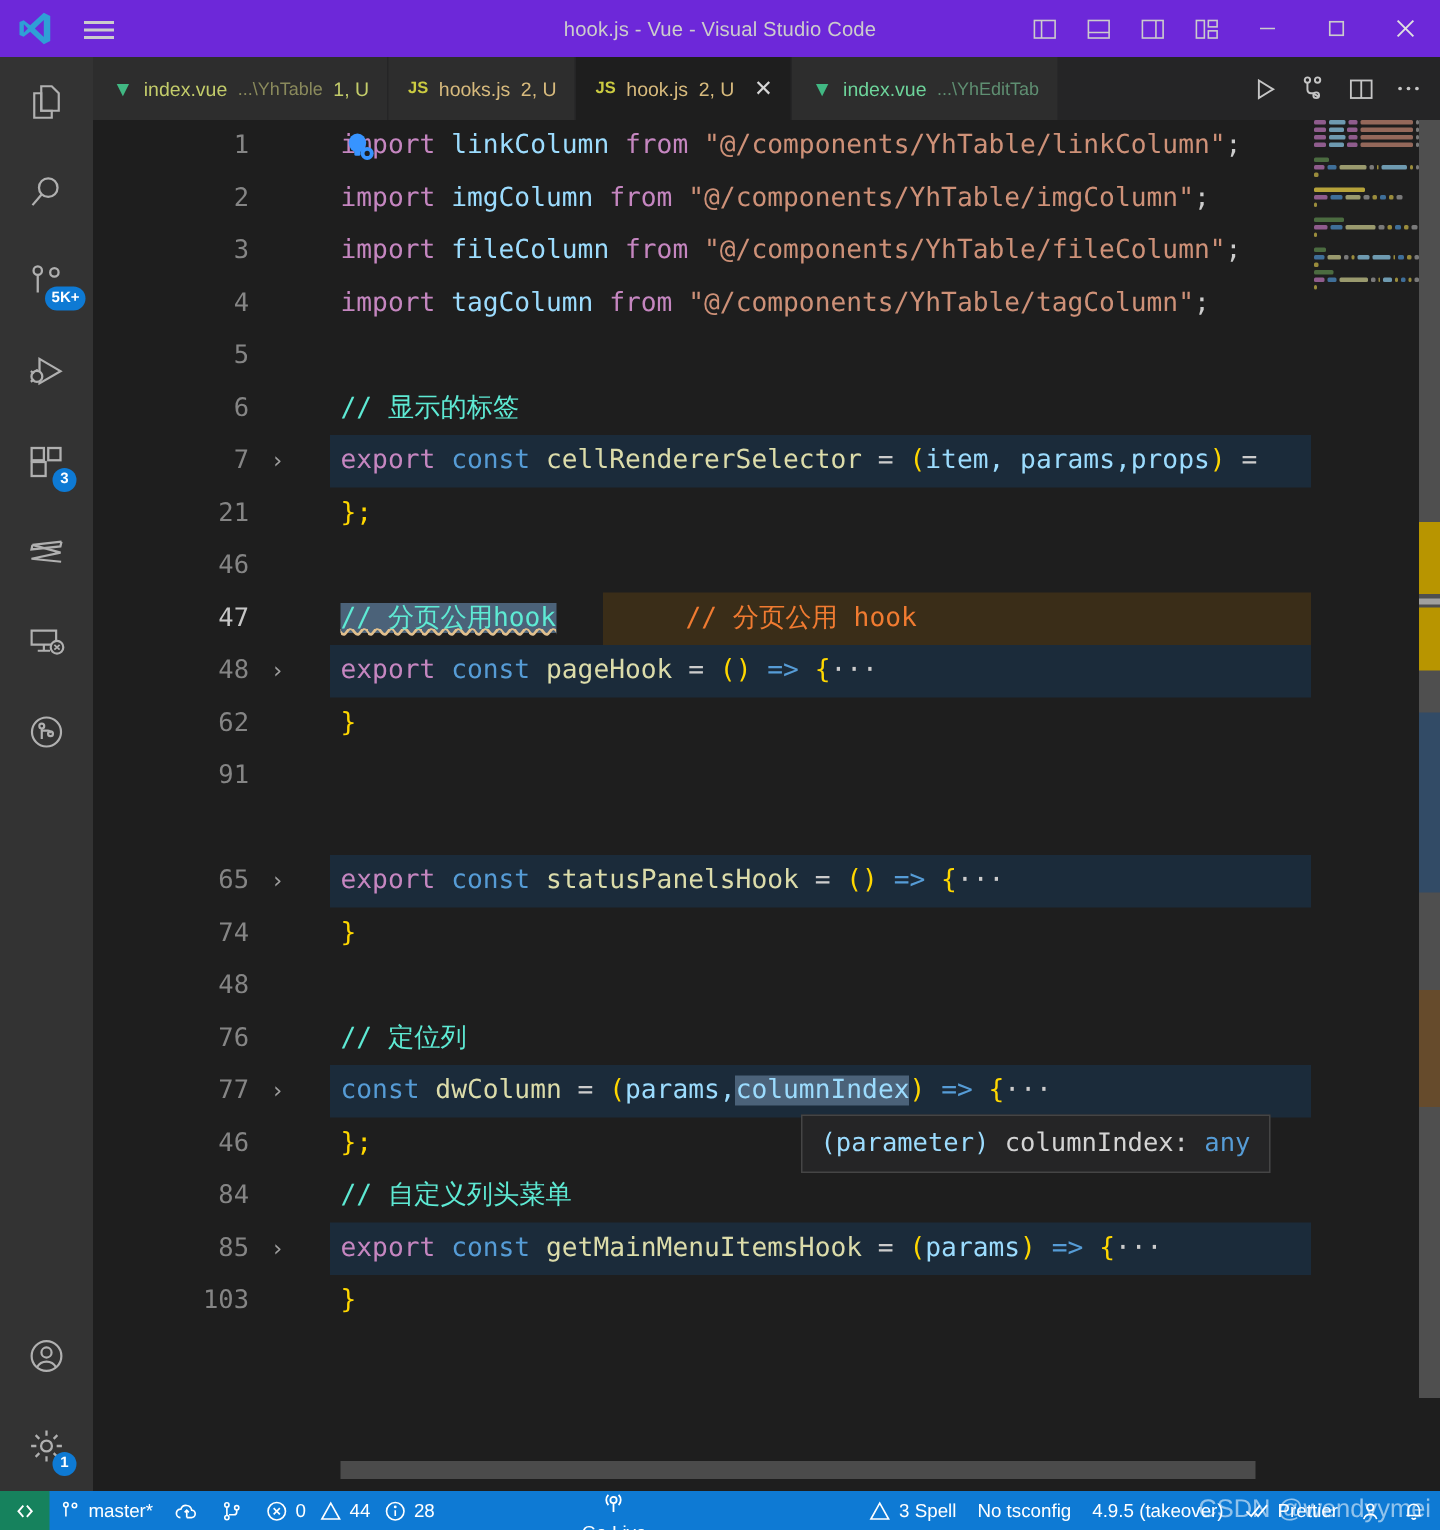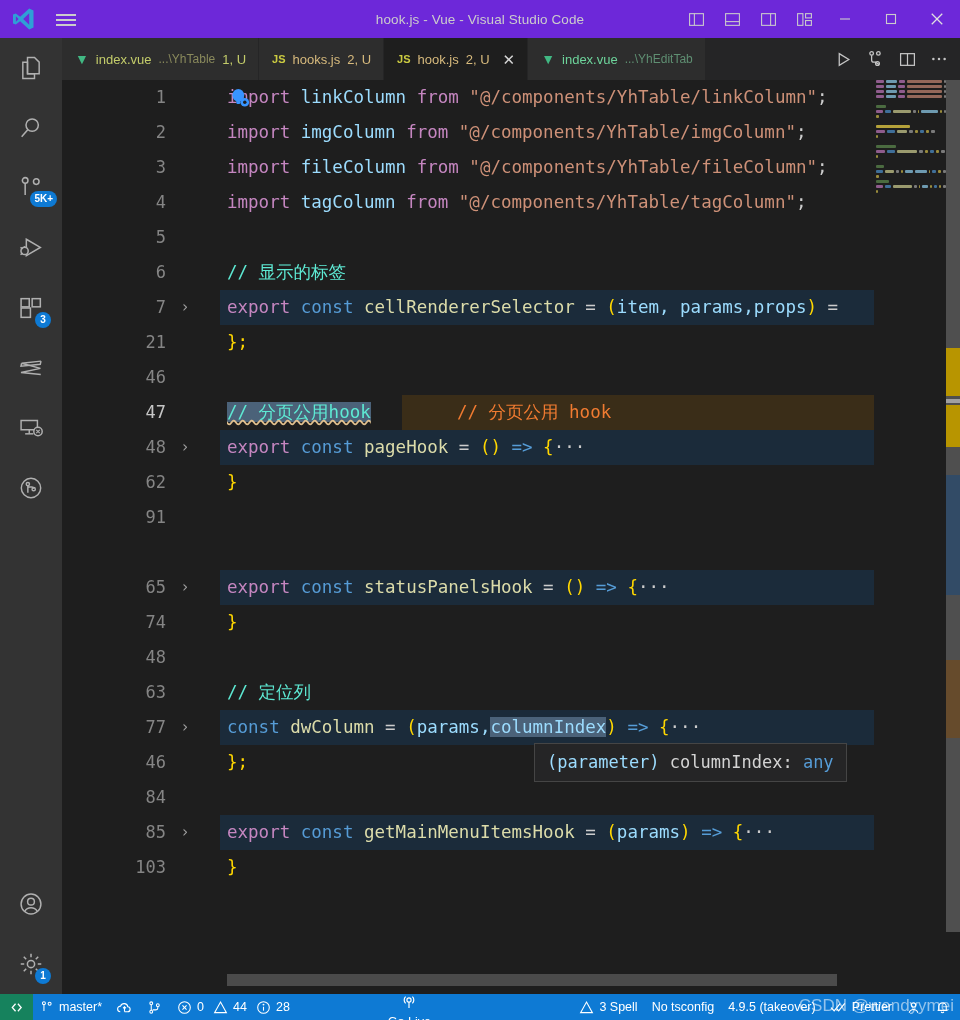--- a/index.html
+++ b/index.html
@@ -402,24 +402,24 @@
             <div class="line" style="top: 210px; position: absolute; left: 0px; right: 0px;"><div class="hl-line"></div><div class="ln">7</div><div class="fold">›</div><div class="code"><span class="k-import">export </span><span class="k-kw">const </span><span class="k-func">cellRendererSelector</span><span class="k-punc"> = </span><span class="k-paren">(</span><span class="k-ident">item, params,props</span><span class="k-paren">)</span><span class="k-punc"> =</span></div></div>
             <div class="line" style="top: 245px; position: absolute; left: 0px; right: 0px;"><div class="ln">21</div><div class="code"><span class="k-brace2">};</span></div></div>
             <div class="line" style="top: 280px; position: absolute; left: 0px; right: 0px;"><div class="ln">46</div><div class="code"></div></div>
             <div class="line" style="top: 315px; position: absolute; left: 0px; right: 0px;"><div class="row-annot"></div><div class="ln cur">47</div><div class="code"><span class="k-comment sel squiggle">// 分页公用hook</span><span>    </span><span class="k-annot" style="margin-left: 44px;">// 分页公用 hook</span></div></div>
             <div class="line" style="top: 350px; position: absolute; left: 0px; right: 0px;"><div class="hl-line"></div><div class="ln">48</div><div class="fold">›</div><div class="code"><span class="k-import">export </span><span class="k-kw">const </span><span class="k-func">pageHook</span><span class="k-punc"> = </span><span class="k-paren">()</span><span class="k-kw"> =&gt;</span><span class="k-brace2"> {</span><span class="k-dots">···</span></div></div>
             <div class="line" style="top: 385px; position: absolute; left: 0px; right: 0px;"><div class="ln">62</div><div class="code"><span class="k-brace2">}</span></div></div>
             <div class="line" style="top: 420px; position: absolute; left: 0px; right: 0px;"><div class="ln">91</div><div class="code"></div></div>
             <div class="line" style="top: 490px; position: absolute; left: 0px; right: 0px;"><div class="hl-line"></div><div class="ln">65</div><div class="fold">›</div><div class="code"><span class="k-import">export </span><span class="k-kw">const </span><span class="k-func">statusPanelsHook</span><span class="k-punc"> = </span><span class="k-paren">()</span><span class="k-kw"> =&gt;</span><span class="k-brace2"> {</span><span class="k-dots">···</span></div></div>
             <div class="line" style="top: 525px; position: absolute; left: 0px; right: 0px;"><div class="ln">74</div><div class="code"><span class="k-brace2">}</span></div></div>
             <div class="line" style="top: 560px; position: absolute; left: 0px; right: 0px;"><div class="ln">48</div><div class="code"></div></div>
-            <div class="line" style="top: 595px; position: absolute; left: 0px; right: 0px;"><div class="ln">63</div><div class="code"><span class="k-comment">// 定位列</span></div></div>
+            <div class="line" style="top: 595px; position: absolute; left: 0px; right: 0px;"><div class="ln">76</div><div class="code"><span class="k-comment">// 定位列</span></div></div>
             <div class="line" style="top: 630px; position: absolute; left: 0px; right: 0px;"><div class="hl-line"></div><div class="ln">77</div><div class="fold">›</div><div class="code"><span class="k-kw">const </span><span class="k-func">dwColumn</span><span class="k-punc"> = </span><span class="k-paren">(</span><span class="k-ident">params,</span><span class="k-ident sel">columnIndex</span><span class="k-paren">)</span><span class="k-kw"> =&gt;</span><span class="k-brace2"> {</span><span class="k-dots">···</span></div></div>
             <div class="line" style="top: 665px; position: absolute; left: 0px; right: 0px;"><div class="ln">46</div><div class="code"><span class="k-brace2">};</span></div></div>
-            <div class="line" style="top: 700px; position: absolute; left: 0px; right: 0px;"><div class="ln">84</div></div>
+            <div class="line" style="top: 700px; position: absolute; left: 0px; right: 0px;"><div class="ln">84</div><div class="code"><span class="k-comment">// 自定义列头菜单</span></div></div>
             <div class="line" style="top: 735px; position: absolute; left: 0px; right: 0px;"><div class="hl-line"></div><div class="ln">85</div><div class="fold">›</div><div class="code"><span class="k-import">export </span><span class="k-kw">const </span><span class="k-func">getMainMenuItemsHook</span><span class="k-punc"> = </span><span class="k-paren">(</span><span class="k-ident">params</span><span class="k-paren">)</span><span class="k-kw"> =&gt;</span><span class="k-brace2"> {</span><span class="k-dots">···</span></div></div>
             <div class="line" style="top: 770px; position: absolute; left: 0px; right: 0px;"><div class="ln">103</div><div class="code"><span class="k-brace2">}</span></div></div>
           </div>
 
         <div class="bulb">
           <svg width="26" height="26" viewBox="0 0 24 24">
             <ellipse cx="9.5" cy="8.5" rx="5.4" ry="5.8" fill="#3794ff"></ellipse>
             <rect x="7.6" y="13.4" width="3.8" height="3.1" rx="1" fill="#3794ff"></rect>
             <circle cx="15.5" cy="15" r="4" fill="#3794ff"></circle>
             <circle cx="15.5" cy="15" r="1.6" fill="#1e1e1e"></circle>

